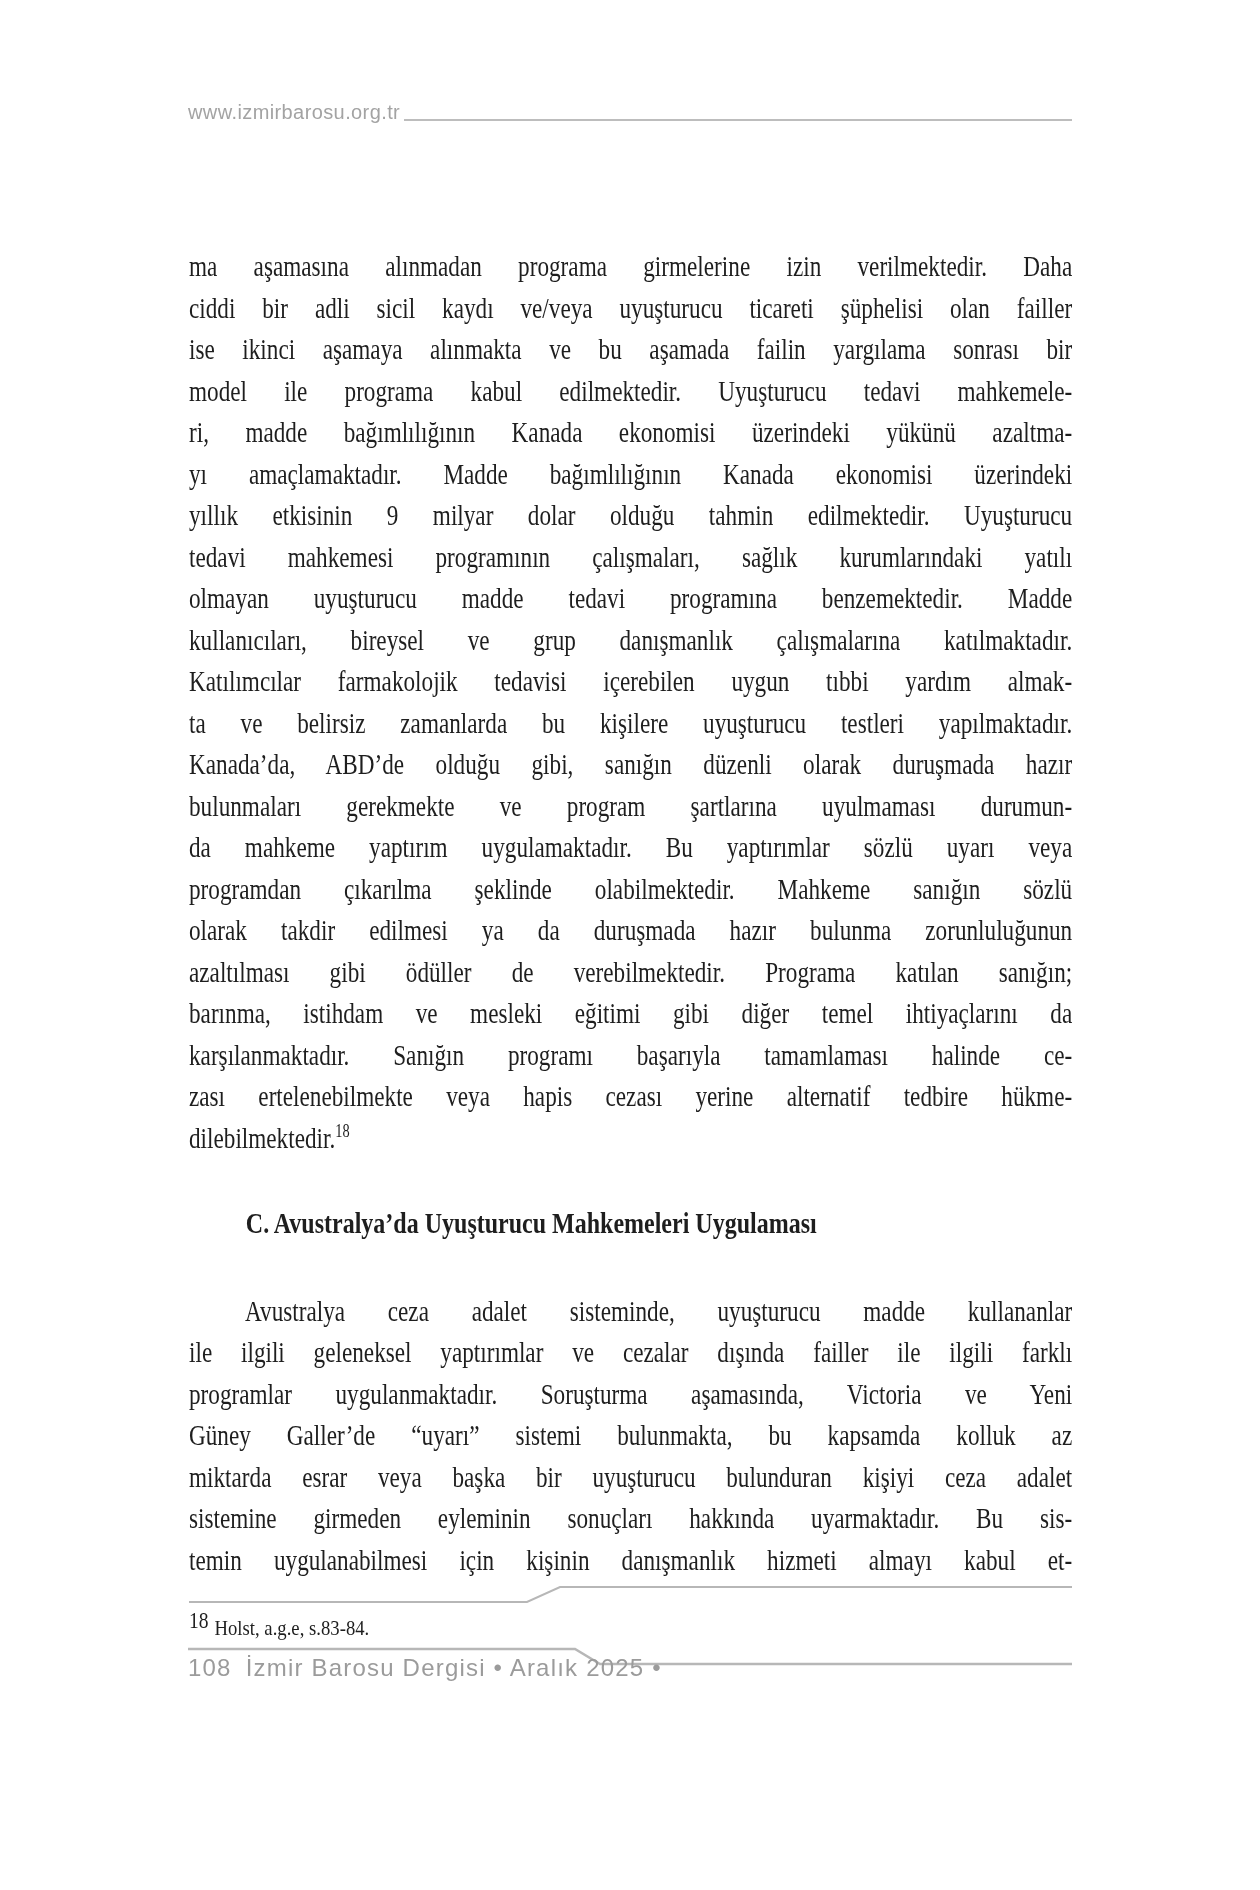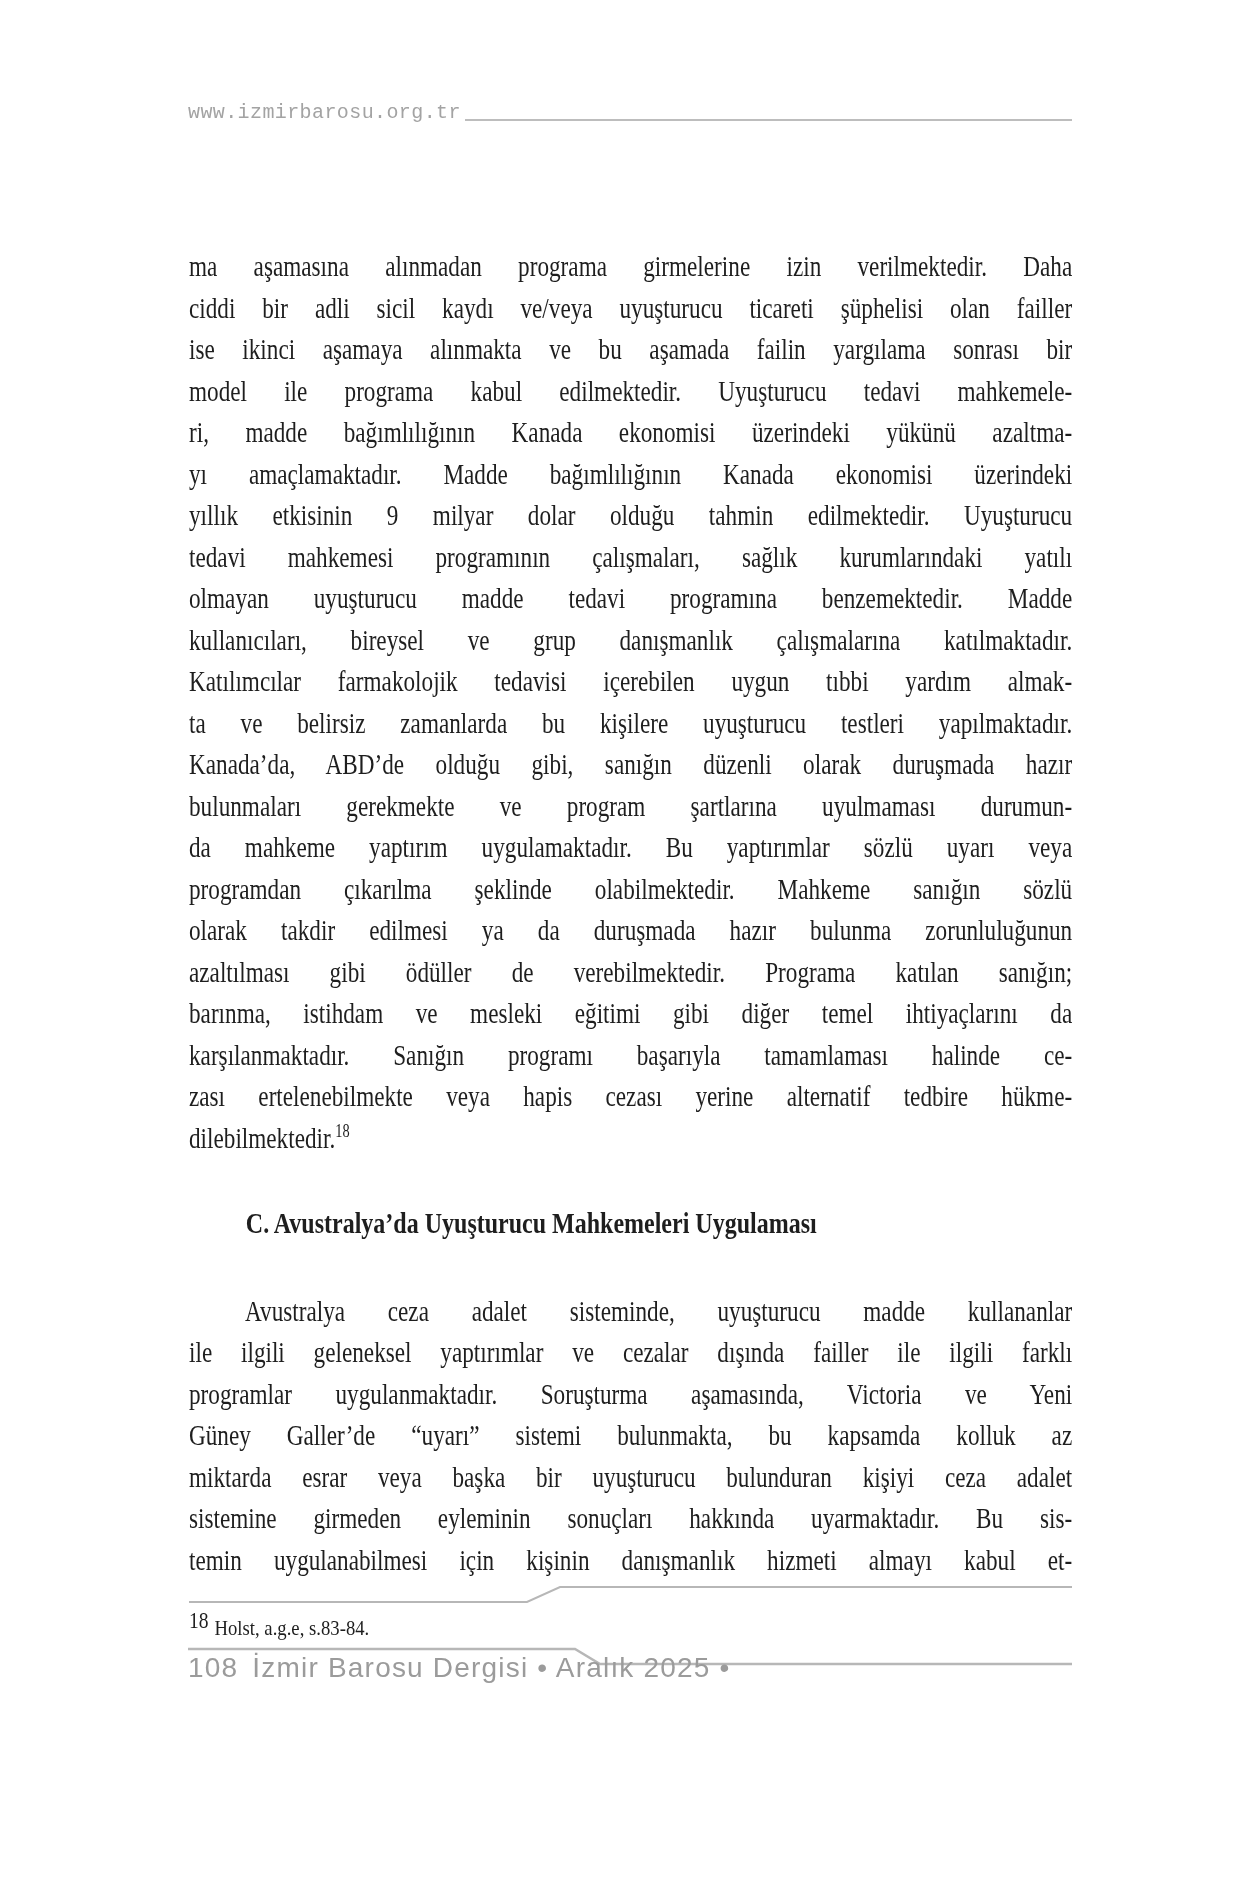--- a/index.html
+++ b/index.html
@@ -15,21 +15,21 @@
 
   
   .header {
     position: absolute;
     left: 188px;
     right: 188px;
     top: 100px;
     height: 25px;
     display: flex;
     align-items: flex-end;
-    font-family: Liberation Mono, monospace;
+    font-family: Liberation Sans, sans-serif;
   }
   .header-url {
     font-size: 20px;
     line-height: 25px;
     color: #a3a3a3;
     letter-spacing: 0.4px;
     white-space: nowrap;
   }
   .header-rule {
     flex: 1;
@@ -104,21 +104,21 @@
     margin-right: 7px;
   }
 
   
   .footer {
     position: absolute;
     left: 188px;
     top: 1654px;
     width: 900px;
     font-family: "Liberation Sans", "DejaVu Sans", sans-serif;
-    font-size: 28px;
+    font-size: 24px;
     line-height: 27px;
     color: #9b9b9b;
     letter-spacing: 1.2px;
     white-space: nowrap;
   }
   .footer-pageno { margin-right: 14px; }
 </style>
 </head>
 <body>
 

